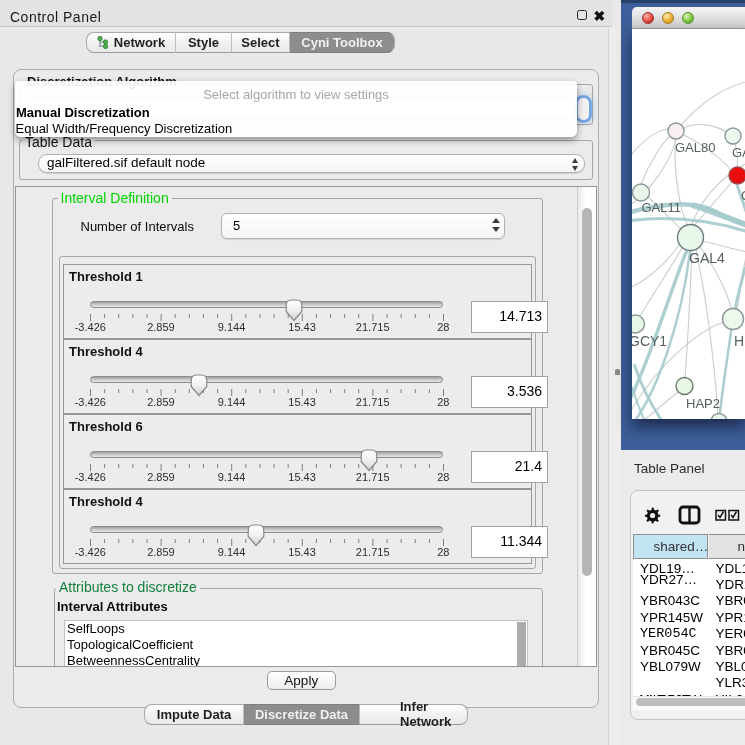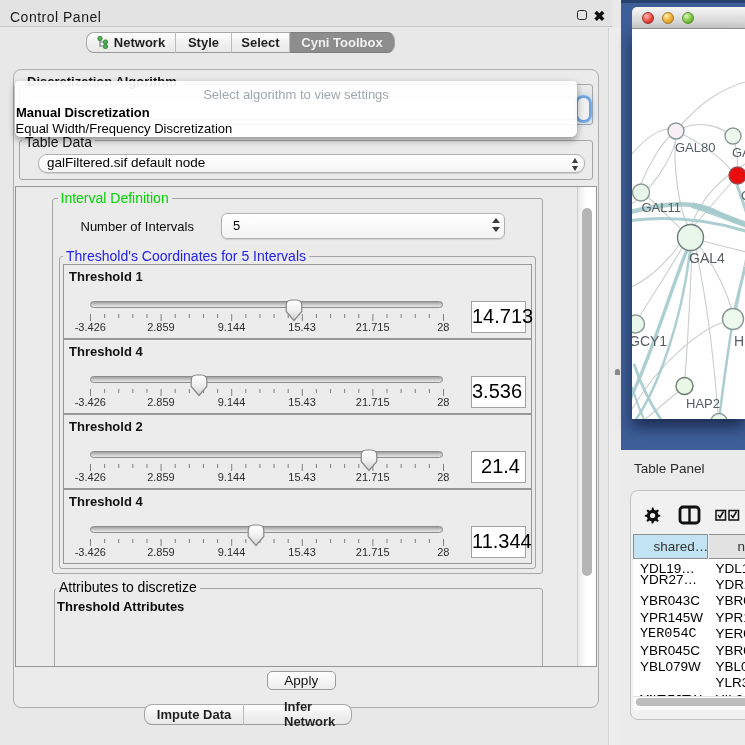--- a/index.html
+++ b/index.html
@@ -12,21 +12,21 @@
 .seg > div.sel { background:#8d8d8d; color:#f0f0f0; border-top-color:#7e7e7e; border-bottom-color:#7e7e7e; }
 .grp { position:absolute; border:1px solid #a6a6a6; border-radius:3px; }
 .gtitle { position:absolute; font-size:14px; background:#ebebeb; padding:0 3px; white-space:nowrap; }
 .combo { position:absolute; background:linear-gradient(#ffffff,#f4f4f4); border:1px solid #b2b2b2; border-radius:9px; box-shadow:0 1px 1px rgba(0,0,0,0.12); font-size:13px; color:#000; }
 .arr { position:absolute; width:0; height:0; border-left:4px solid transparent; border-right:4px solid transparent; }
 .arr.up { border-bottom:5px solid #3c3c3c; }
 .arr.dn { border-top:5px solid #3c3c3c; }
 .tpanel { position:absolute; left:47.5px; width:468.5px; height:75px; border:1px solid #979797; background:#ececec; }
 .tlabel { position:absolute; left:5px; top:3.5px; font-size:13px; font-weight:bold; color:#111; }
 .track { position:absolute; left:26px; width:353px; height:7px; border:1px solid #8d8d8d; border-radius:3.5px; background:linear-gradient(#9f9f9f,#c9c9c9 50%,#e8e8e8); }
-.vbox { position:absolute; left:407px; top:36px; width:55px; height:32px; background:#fff; border:1.5px solid #a2a2a2; font-size:20px; color:#000; text-align:right; line-height:29px; padding-right:5px; }
+.vbox { position:absolute; left:407px; top:36px; width:77px; height:32px; background:#fff; border:1.5px solid #a2a2a2; font-size:14px; color:#000; text-align:right; line-height:29px; padding-right:5px; }
 .ticklab { position:absolute; font-size:11px; color:#2d2d2d; transform:translateX(-50%); white-space:nowrap; }
 </style></head>
 <body>
 
 <div class="abs" style="left:0;top:0;width:612px;height:27px;background:#e3e3e3;border-bottom:1px solid #c6c6c6;"></div>
 <div class="abs" style="left:10px;top:8.5px;font-size:14px;letter-spacing:0.5px;color:#1a1a1a;">Control Panel</div>
 <div class="abs" style="left:577px;top:10px;width:10px;height:10px;border:1.8px solid #222;border-radius:2.5px;"></div>
 <div class="abs" style="left:593.5px;top:8px;font-size:14px;font-weight:bold;color:#111;">✖</div>
 <div class="abs" style="left:0;top:28px;width:608px;height:717px;background:#e8e8e8;"></div>
 <div class="abs" style="left:608px;top:28px;width:13px;height:717px;background:#ededed;border-left:1px solid #d2d2d2;"></div>
@@ -53,21 +53,20 @@
 <div class="arr up" style="left:572px;top:158px;border-left-width:3.5px;border-right-width:3.5px;"></div>
 <div class="arr dn" style="left:572px;top:165.5px;border-left-width:3.5px;border-right-width:3.5px;"></div>
 <div class="abs" style="left:14.5px;top:185.5px;width:582.5px;height:481px;border:1px solid #969696;background:#ebebeb;overflow:hidden;">
 <div class="grp" style="left:36.5px;top:11.5px;width:490.5px;height:376px;"></div>
 <div class="gtitle" style="left:42.0px;top:3.0px;color:#00d400;">Interval Definition</div>
 <div class="abs" style="left:65px;top:32.5px;font-size:13px;font-weight:normal;color:#0a0a0a;">Number of Intervals</div>
 <div class="combo" style="left:205.5px;top:26.5px;width:284px;height:25.5px;line-height:24px;border-radius:6px;"><span style="padding-left:11px;">5</span></div>
 <div class="arr up" style="left:476.5px;top:31.5px;"></div>
 <div class="arr dn" style="left:476.5px;top:40.5px;"></div>
 <div class="grp" style="left:43.5px;top:69.5px;width:476.5px;height:312.5px;"></div>
-<div class="gtitle" style="left:47.5px;top:61.5px;color:#2222ee;">Threshold's Coordinates for 5 Intervals</div>
 <div class="tpanel" style="top:77.5px;">
 <div class="tlabel">Threshold 1</div>
 <div class="track" style="top:36px;"></div>
 <svg class="abs" style="left:25.8px;top:49px;" width="355" height="8">
         <line x1="0.50" y1="0" x2="0.50" y2="7" stroke="#7f7f7f" stroke-width="1"></line>
         <line x1="14.62" y1="0" x2="14.62" y2="4" stroke="#7f7f7f" stroke-width="1"></line>
         <line x1="28.74" y1="0" x2="28.74" y2="4" stroke="#7f7f7f" stroke-width="1"></line>
         <line x1="42.86" y1="0" x2="42.86" y2="4" stroke="#7f7f7f" stroke-width="1"></line>
         <line x1="56.98" y1="0" x2="56.98" y2="4" stroke="#7f7f7f" stroke-width="1"></line>
         <line x1="71.10" y1="0" x2="71.10" y2="7" stroke="#7f7f7f" stroke-width="1"></line>
@@ -153,21 +152,21 @@
           <linearGradient id="g2" x1="0" y1="0" x2="0" y2="1">
             <stop offset="0" stop-color="#ffffff"></stop>
             <stop offset="0.5" stop-color="#f0f0f0"></stop>
             <stop offset="1" stop-color="#d2d2d2"></stop>
           </linearGradient>
         </defs>
       </svg>
 <div class="vbox">3.536</div>
 </div>
 <div class="tpanel" style="top:227.5px;">
-<div class="tlabel">Threshold 2</div>
+<div class="tlabel">Threshold 6</div>
 <div class="track" style="top:36px;"></div>
 <svg class="abs" style="left:25.8px;top:49px;" width="355" height="8">
         <line x1="0.50" y1="0" x2="0.50" y2="7" stroke="#7f7f7f" stroke-width="1"></line>
         <line x1="14.62" y1="0" x2="14.62" y2="4" stroke="#7f7f7f" stroke-width="1"></line>
         <line x1="28.74" y1="0" x2="28.74" y2="4" stroke="#7f7f7f" stroke-width="1"></line>
         <line x1="42.86" y1="0" x2="42.86" y2="4" stroke="#7f7f7f" stroke-width="1"></line>
         <line x1="56.98" y1="0" x2="56.98" y2="4" stroke="#7f7f7f" stroke-width="1"></line>
         <line x1="71.10" y1="0" x2="71.10" y2="7" stroke="#7f7f7f" stroke-width="1"></line>
         <line x1="85.22" y1="0" x2="85.22" y2="4" stroke="#7f7f7f" stroke-width="1"></line>
         <line x1="99.34" y1="0" x2="99.34" y2="4" stroke="#7f7f7f" stroke-width="1"></line>
@@ -251,28 +250,33 @@
           <linearGradient id="g4" x1="0" y1="0" x2="0" y2="1">
             <stop offset="0" stop-color="#ffffff"></stop>
             <stop offset="0.5" stop-color="#f0f0f0"></stop>
             <stop offset="1" stop-color="#d2d2d2"></stop>
           </linearGradient>
         </defs>
       </svg>
 <div class="vbox">11.344</div>
 </div>
 <div class="grp" style="left:38.5px;top:401.0px;width:488.5px;height:110px;"></div>
-<div class="gtitle" style="left:40.5px;top:392.0px;color:#000000;">Attributes to discretize</div>
-<div class="abs" style="left:41.5px;top:412.5px;font-size:13px;font-weight:bold;color:#0a0a0a;">Threshold Attributes</div>
+<div class="gtitle" style="left:40.5px;top:392.0px;color:#15803d;">Attributes to discretize</div>
+<div class="abs" style="left:41.5px;top:412.5px;font-size:13px;font-weight:bold;color:#0a0a0a;">Interval Attributes</div>
+<div class="abs" style="left:48.5px;top:433.0px;width:463.5px;height:60px;background:#fff;border:1px solid #c2c2c2;font-size:13px;color:#000;">
+<div style="padding:0.5px 0 0 2px;line-height:16.1px;">SelfLoops<br>TopologicalCoefficient<br>BetweennessCentrality</div>
+<div class="abs" style="right:1px;top:1px;width:8.5px;height:58px;background:#ababab;"></div>
+</div>
 <div class="abs" style="left:561.0px;top:0;width:19.5px;height:480px;background:linear-gradient(90deg,#e8e8e8,#ffffff 45%,#fdfdfd);border-left:1px solid #cdcdcd;"></div>
 <div class="abs" style="left:566.0px;top:21.5px;width:10px;height:368px;background:#b5b5b5;border-radius:5px;"></div>
 </div>
 <div class="abs" style="left:266.5px;top:670.5px;width:69.5px;height:19.5px;border:1px solid #9b9b9b;border-radius:5px;background:linear-gradient(#ffffff,#ececec);font-size:13.5px;color:#111;text-align:center;line-height:18px;">Apply</div>
 <div class="seg" style="left:144px;top:703.5px;">
 <div style="width:100px;">Impute Data</div>
+<div class="sel" style="width:116px;">Discretize Data</div>
 <div style="width:108px;padding-left:40px;">Infer Network</div>
 </div>
 <div class="abs" style="left:621px;top:0;width:124px;height:450px;background:#3d5e98;"></div>
 <div class="abs" style="left:621px;top:0;width:124px;height:3px;background:#27416d;"></div>
 <div class="abs" style="left:632px;top:7px;width:113px;height:21.5px;background:linear-gradient(#f6f6f6,#cbcbcb);border-radius:5px 0 0 0;border-bottom:1px solid #9a9a9a;"></div>
 <div class="abs" style="left:641.5px;top:11.5px;width:12px;height:12px;border-radius:50%;background:radial-gradient(circle at 35% 30%, #ffb9b4, #ee5f55 45%, #cf2a24 80%);border:1px solid #9c3530;"></div>
 <div class="abs" style="left:661.5px;top:11.5px;width:12px;height:12px;border-radius:50%;background:radial-gradient(circle at 35% 30%, #ffeebb, #f0b83e 45%, #d89a20 80%);border:1px solid #a87d26;"></div>
 <div class="abs" style="left:681.5px;top:11.5px;width:12px;height:12px;border-radius:50%;background:radial-gradient(circle at 35% 30%, #ddf6c5, #8ed04e 45%, #5fae2a 80%);border:1px solid #5c9434;"></div>
 <div class="abs" style="left:632px;top:28.5px;width:113px;height:390.5px;background:#ffffff;box-shadow:0 8px 14px rgba(0,0,20,0.55);overflow:hidden;">
 <svg width="113" height="391" viewBox="0 0 113 391">

